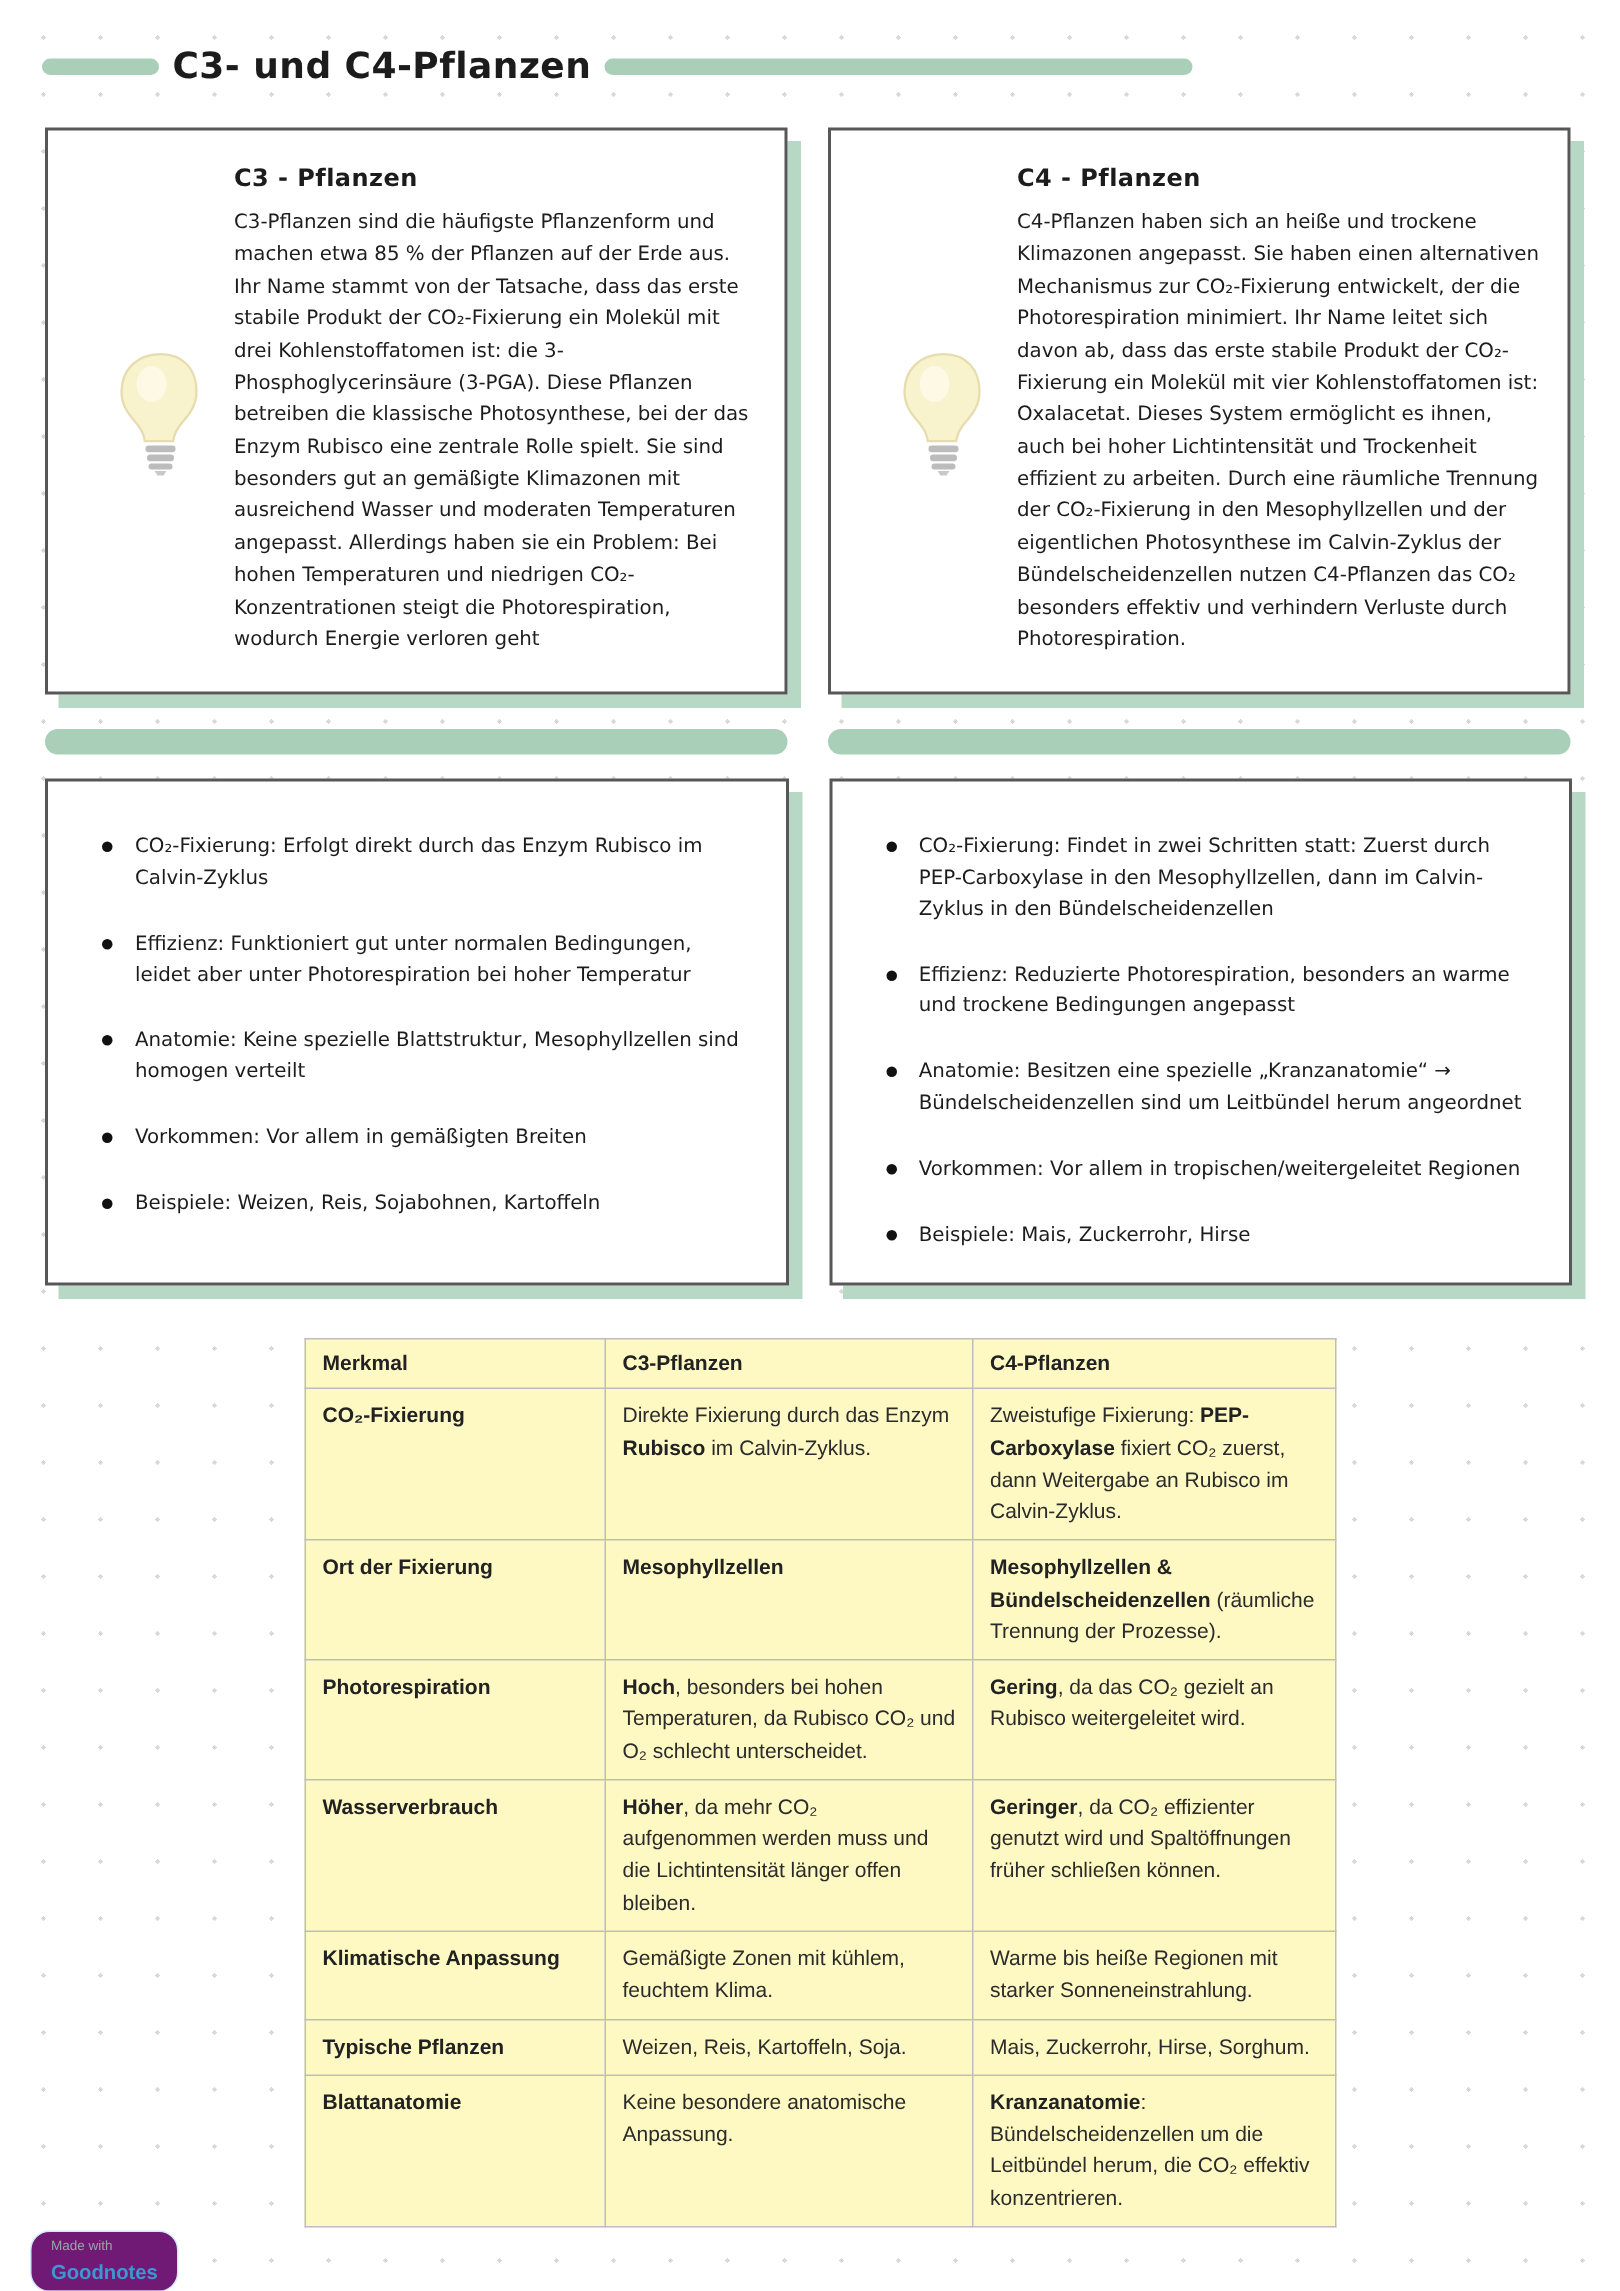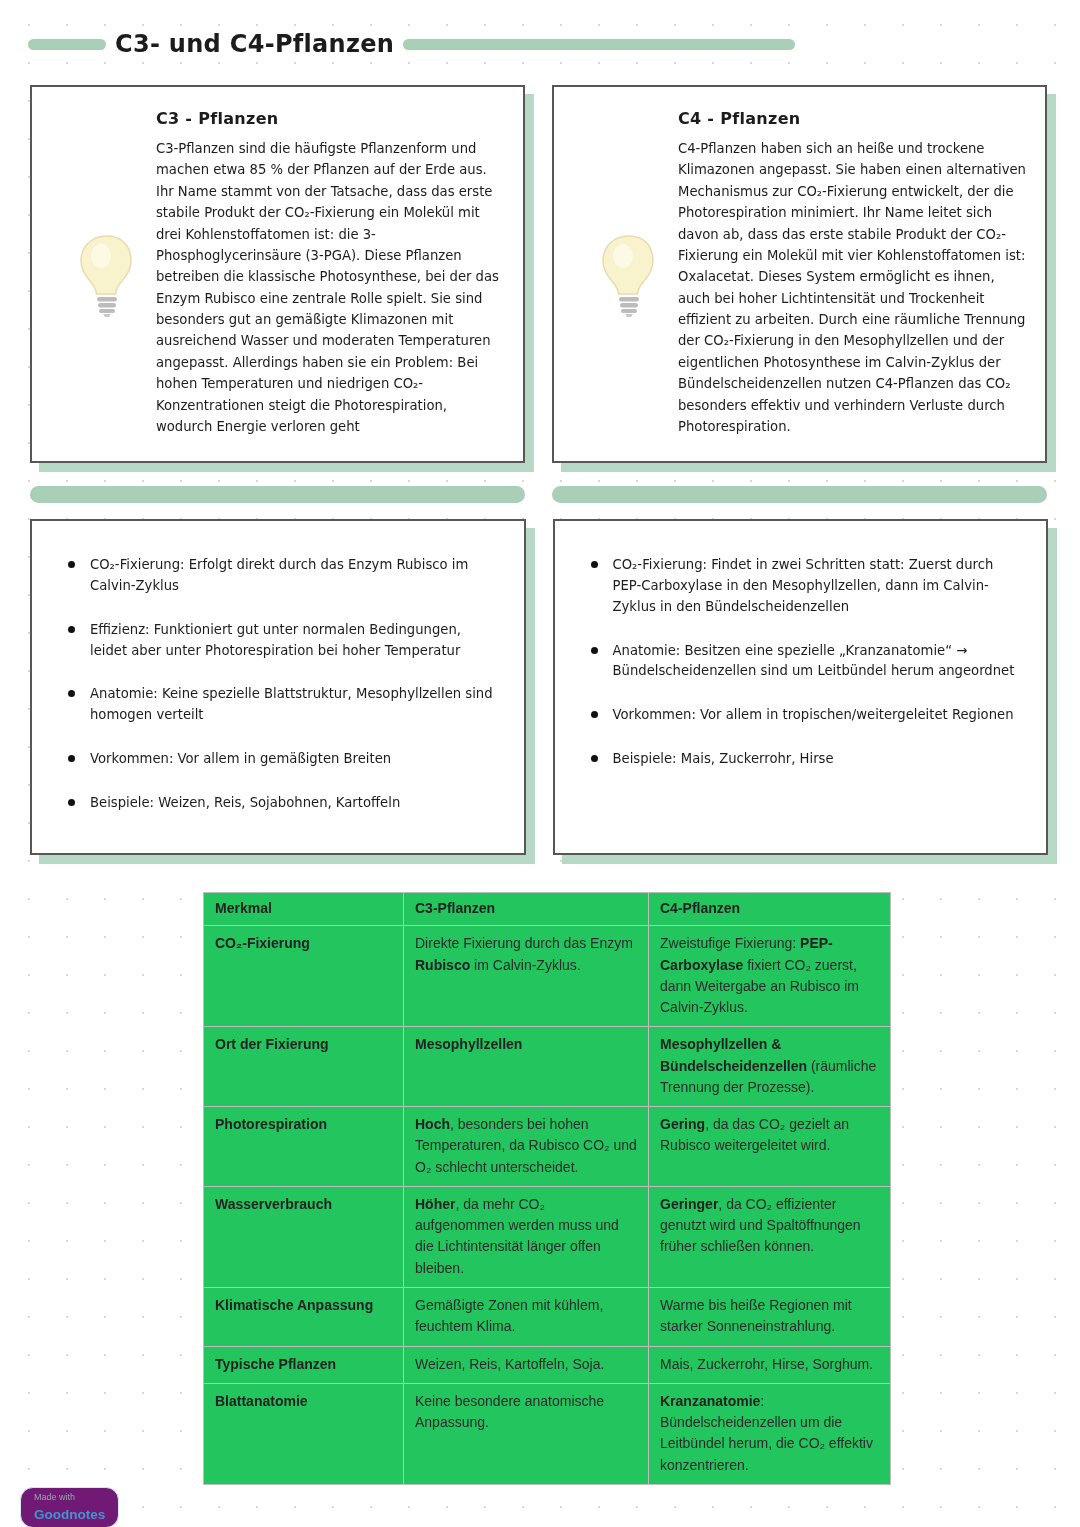--- a/index.html
+++ b/index.html
@@ -56,21 +56,21 @@
     border:2px solid #575757;
     box-shadow:9px 9px 0 #b7d8c4;
     padding:34px 24px 20px 36px;
   }
   .feature-box ul { list-style:none; display:flex; flex-direction:column; gap:23px; }
   .feature-box li { display:flex; gap:15px; font-size:13.2px; line-height:1.58; }
   .bullet-dot { width:7px; height:7px; border-radius:50%; background:#111; flex:none; margin-top:6px; }
 
   
   .table-wrap { position:absolute; top:892px; left:203px; }
-  table { border-collapse:collapse; background:#22c55e; font-family:"Liberation Sans", sans-serif; font-size:14px; color:#2b2b2b;padding-left:24px; }
+  table { border-collapse:collapse; background:#fef9c3; font-family:"Liberation Sans", sans-serif; font-size:14px; color:#2b2b2b;padding-left:24px; }
   th, td { border:1px solid #bdbdbd; padding:7px 11px 8px; vertical-align:top; text-align:left; line-height:1.52; }
   thead th { font-weight:700; padding-top:5px; padding-bottom:6px; color:#222; }
   col.c-merkmal { width:200px; }
   col.c-c3 { width:245px; }
   col.c-c4 { width:242px; }
   .row-label { font-weight:700; color:#222; }
   .seg-bold { font-weight:700; color:#222; }
 
   
   .badge {
@@ -164,20 +164,24 @@
           <span class="bullet-dot"></span>
           <span>Beispiele: Weizen, Reis, Sojabohnen, Kartoffeln</span>
         </li>
       </ul>
   </div>
   <div class="feature-box">
     <ul>
         <li>
           <span class="bullet-dot"></span>
           <span>CO₂-Fixierung: Findet in zwei Schritten statt: Zuerst durch PEP-Carboxylase in den Mesophyllzellen, dann im Calvin-Zyklus in den Bündelscheidenzellen</span>
+        </li>
+        <li>
+          <span class="bullet-dot"></span>
+          <span>Effizienz: Reduzierte Photorespiration, besonders an warme und trockene Bedingungen angepasst</span>
         </li>
         <li>
           <span class="bullet-dot"></span>
           <span>Anatomie: Besitzen eine spezielle „Kranzanatomie“ → Bündelscheidenzellen sind um Leitbündel herum angeordnet</span>
         </li>
         <li>
           <span class="bullet-dot"></span>
           <span>Vorkommen: Vor allem in tropischen/weitergeleitet Regionen</span>
         </li>
         <li>

